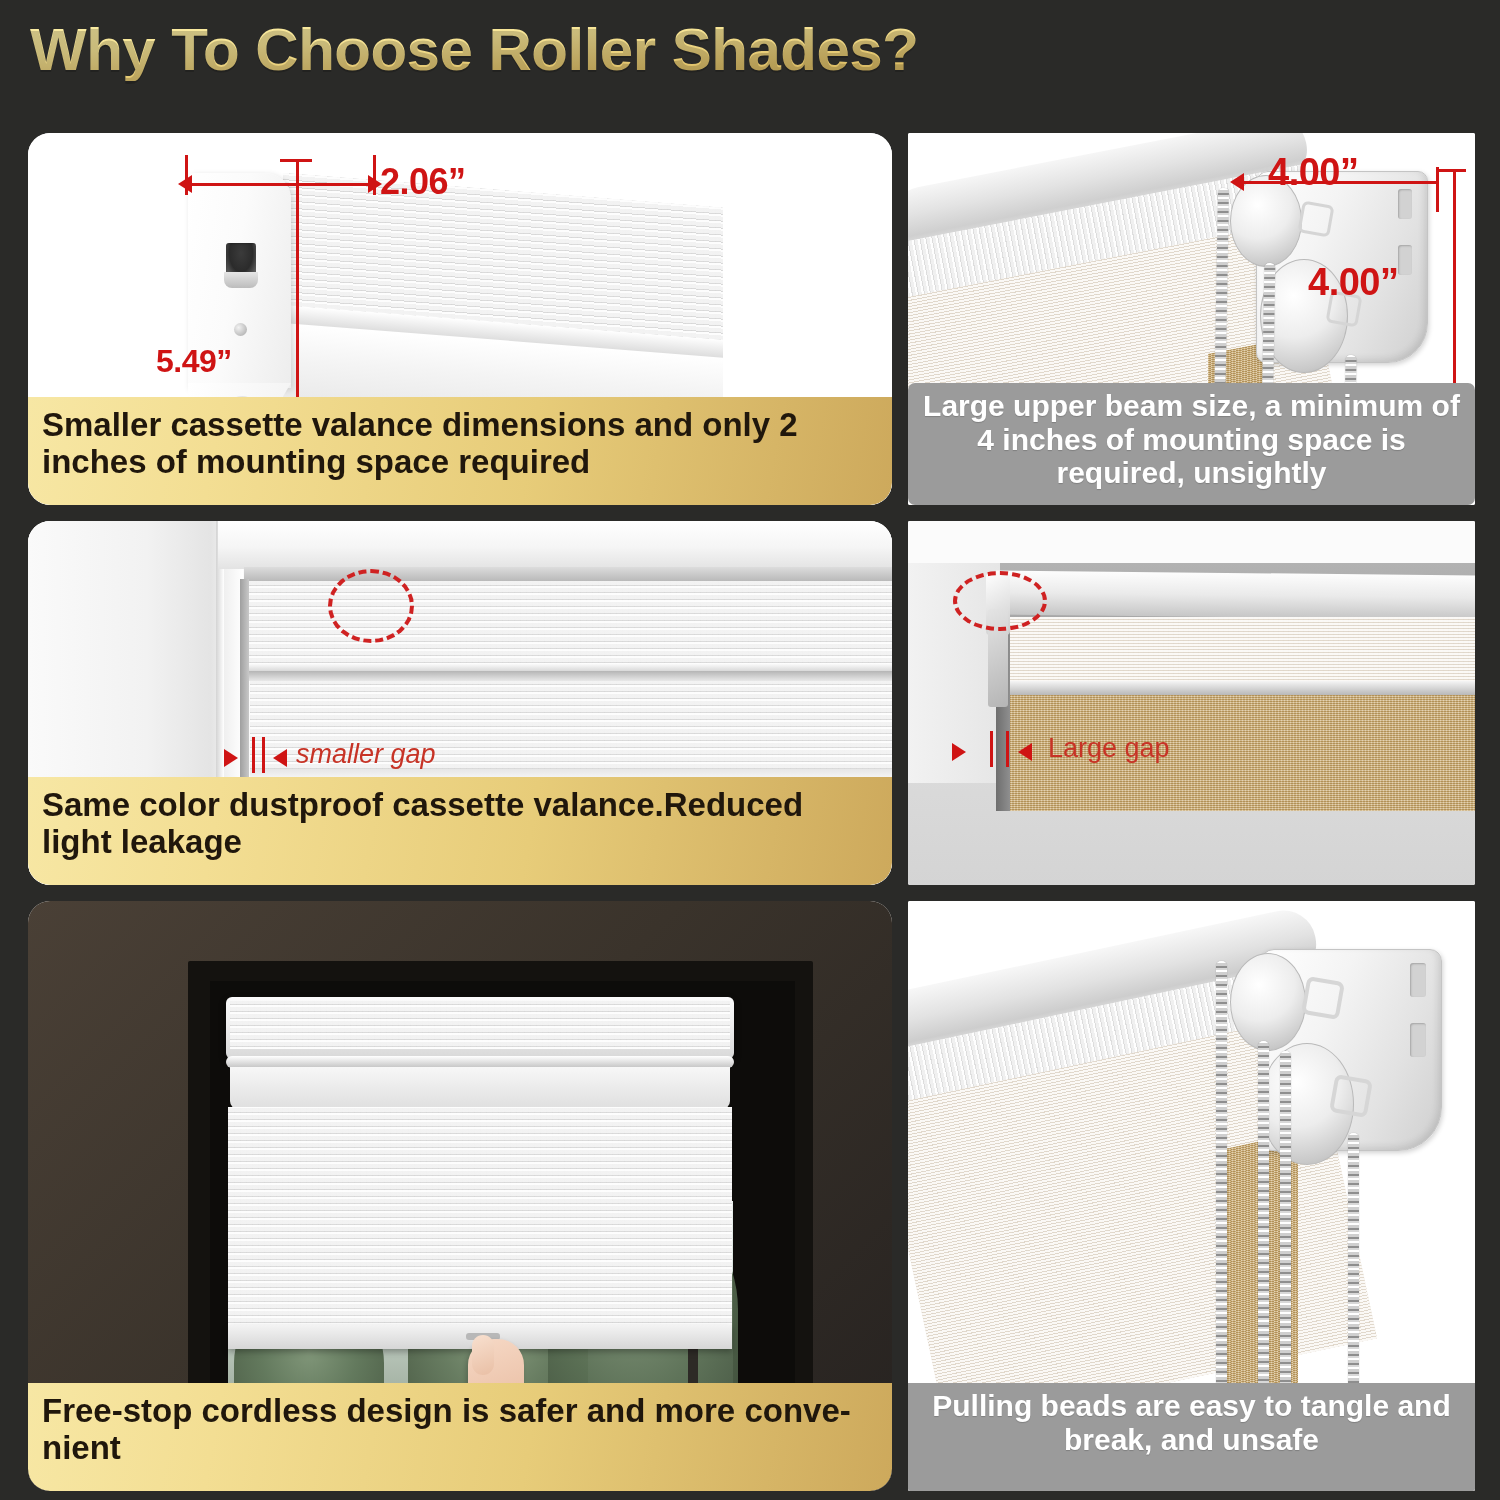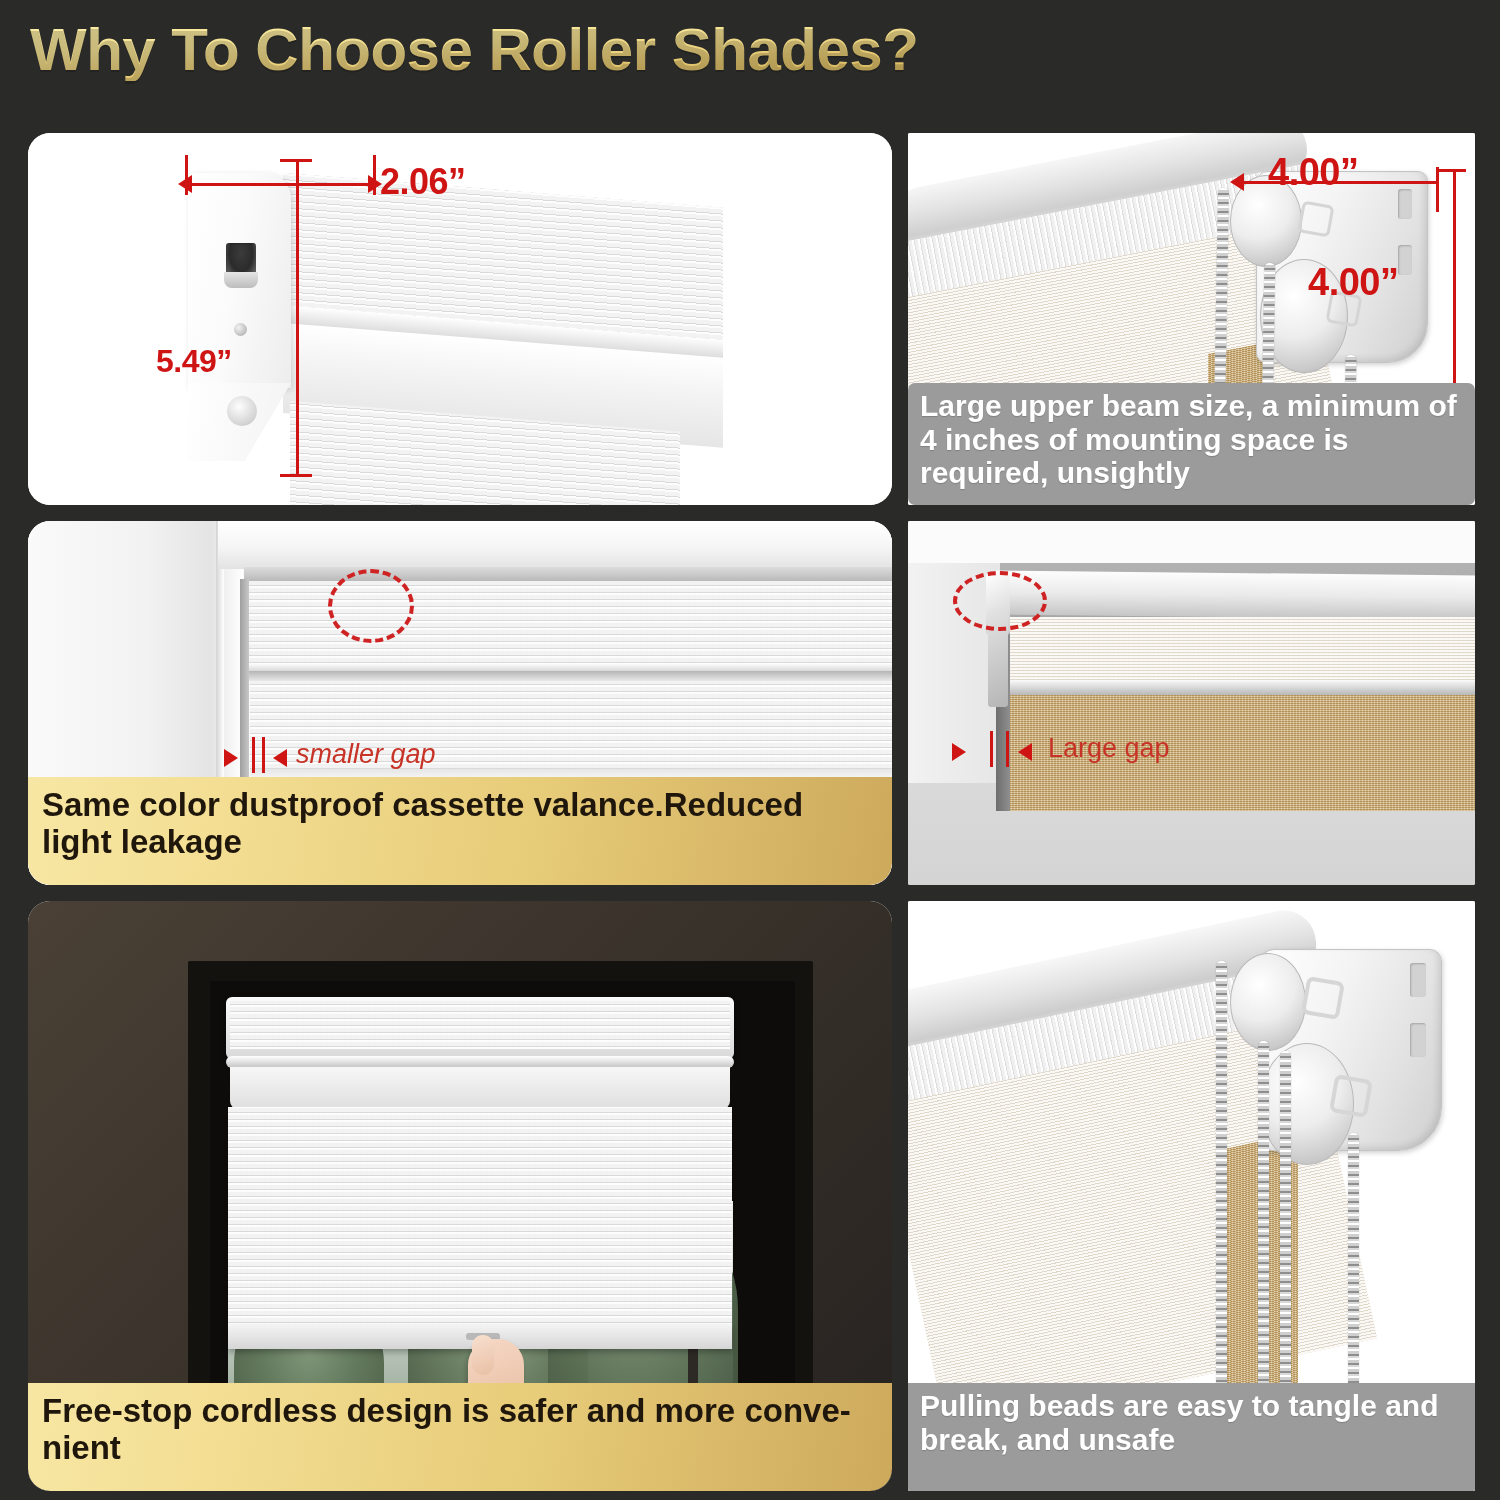--- a/index.html
+++ b/index.html
@@ -23,21 +23,21 @@
     white-space:nowrap;
     text-shadow:0 2px 0 rgba(0,0,0,0.18);
     line-height:1.05;
   }
 
   
   .grid{position:absolute;left:0;top:0;width:1500px;height:1420px;margin-top:15px;}
 
   .panel{position:absolute;overflow:hidden;background:#ffffff;}
   .panel.left{border-radius:22px;}
-  .panel.right{border-radius:2px;}
+  .panel.right{border-radius:2px;text-align:center;}
 
   .p1{left:28px;  top:118px;  width:864px; height:372px;}
   .p2{left:908px; top:118px;  width:567px; height:372px;}
   .p3{left:28px;  top:506px;  width:864px; height:364px;}
   .p4{left:908px; top:506px;  width:567px; height:364px;}
   .p5{left:28px;  top:886px;  width:864px; height:590px;}
   .p6{left:908px; top:886px;  width:567px; height:590px;}
 
   .photo{position:absolute;left:0;top:0;width:100%;height:100%;}
 
@@ -224,20 +224,21 @@
       <div class="rline rline-h" style="left:159px;top:50px;width:186px;"></div>
       <div class="arrow-l" style="left:150px;top:42px;"></div>
       <div class="arrow-r" style="left:340px;top:42px;"></div>
       <div class="dim" style="left:352px;top:28px;font-size:36px;">2.06”</div>
 
       <div class="rline rline-v" style="left:268px;top:26px;height:318px;"></div>
       <div class="rline rline-h" style="left:252px;top:26px;width:32px;"></div>
       <div class="rline rline-h" style="left:252px;top:341px;width:32px;"></div>
       <div class="dim" style="left:128px;top:210px;font-size:32px;">5.49”</div>
     </div>
+    <div class="caption gold cap-h2">Smaller cassette valance dimensions and only 2 inches of mounting space required</div>
   </div>
 
   <div class="panel right p2">
     <div class="photo white-bg">
 
       <div style="position:absolute;left:-20px;top:60px;width:420px;height:62px;
                   transform:rotate(-11deg);transform-origin:left top;
                   background:linear-gradient(180deg,#f6f6f6 0%,#e3e3e3 40%,#cfcfcf 75%,#e8e8e8 100%);
                   border-radius:30px;"></div>
 

